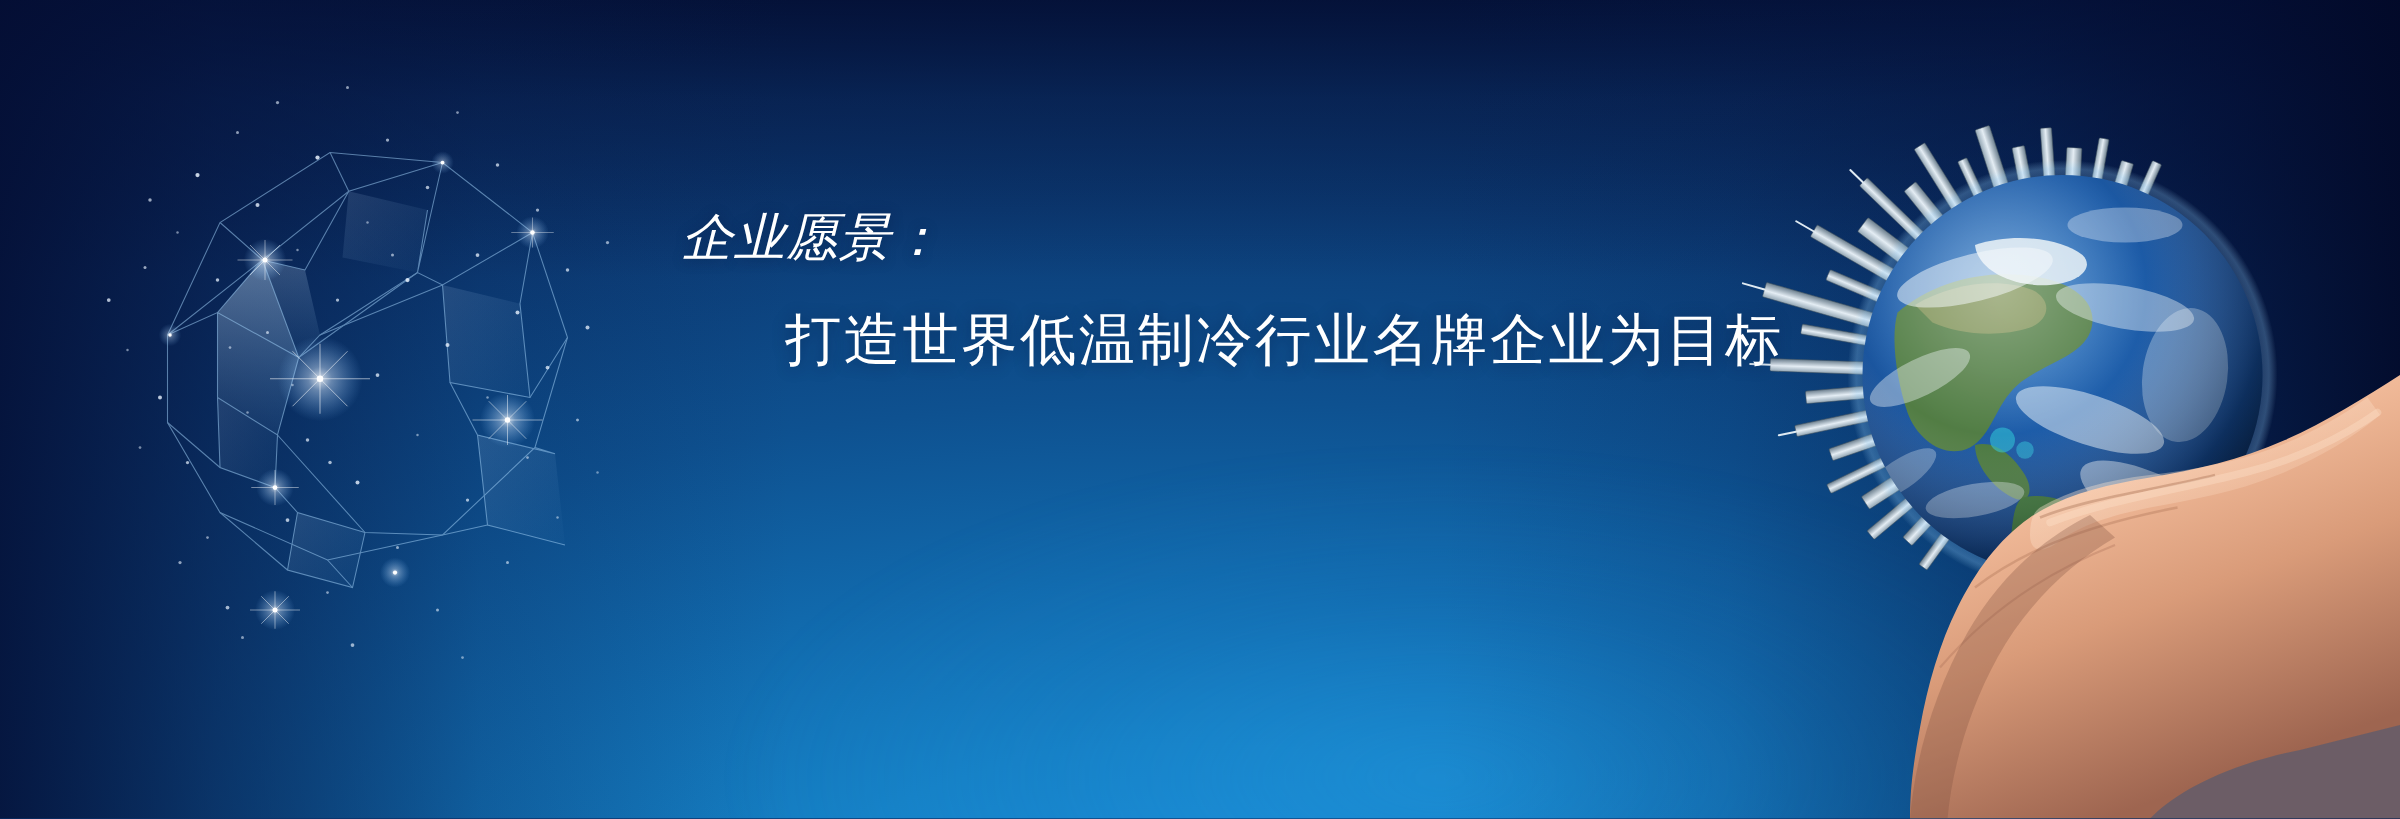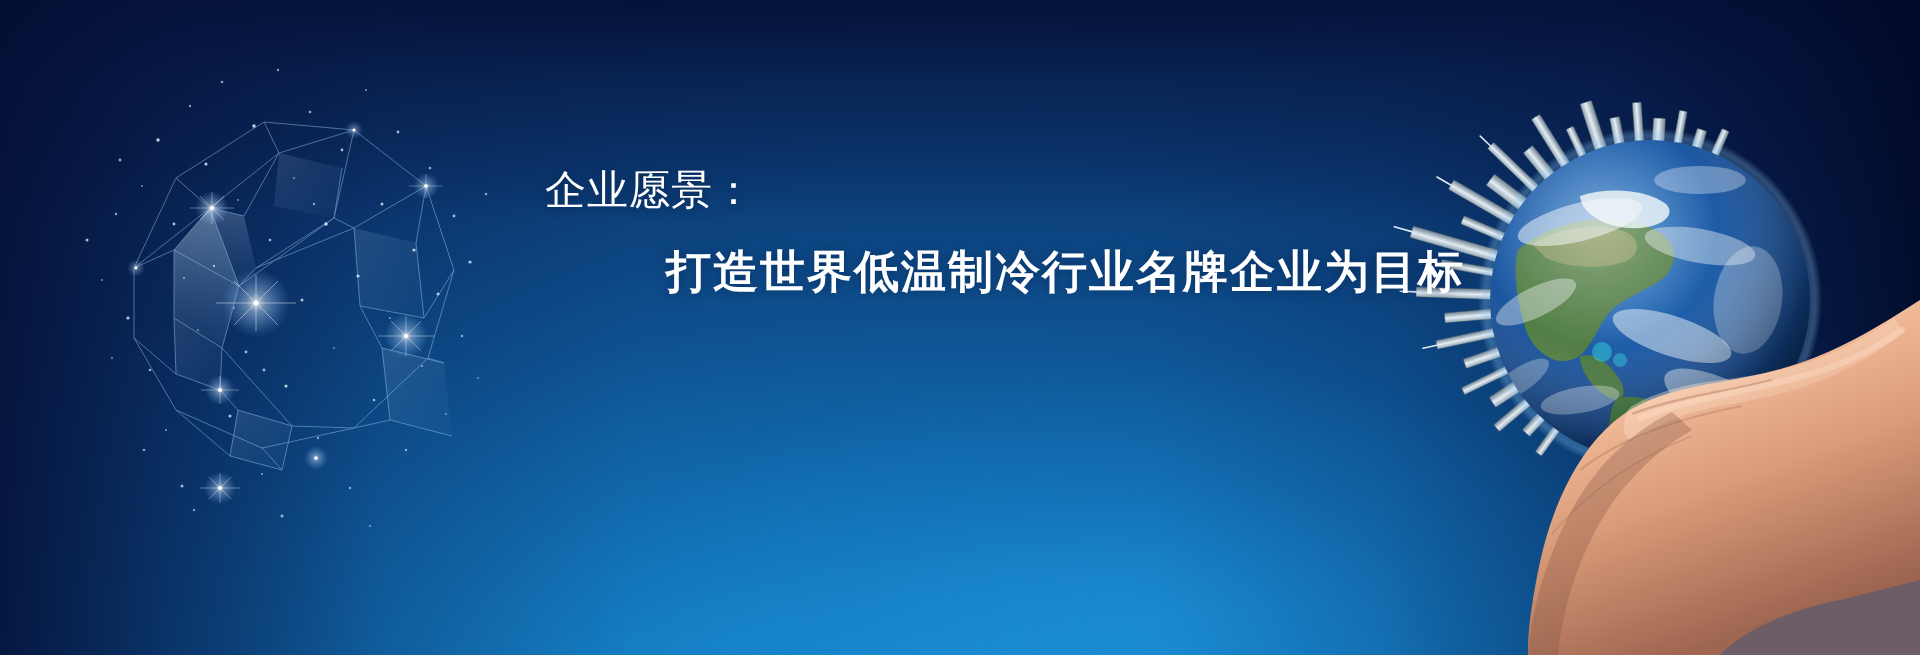--- a/index.html
+++ b/index.html
@@ -46,29 +46,29 @@
 
   
   .copy{position:absolute;left:0;top:0;width:100%;height:100%;}
   .line1{
     position:absolute;left:545px;top:170px;
     font-size:41px;line-height:1;
     color:#ffffff;font-weight:300;
     letter-spacing:1px;
     white-space:nowrap;
     text-shadow:0 1px 10px rgba(0,22,60,.45);
+    font-style:italic;
   }
   .line2{
     position:absolute;left:628px;top:249px;
     font-size:45px;line-height:1;
-    color:#ffffff;font-weight:700;
+    color:#ffffff;font-weight:400;
     letter-spacing:2px;
     white-space:nowrap;
     text-shadow:0 1px 12px rgba(0,22,60,.45);
-    margin-left:38px;
   }
 </style>
 </head>
 <body>
 
 <div class="banner">
 
   <div class="bg-base"></div>
   <div class="bg-glow"></div>
   <div class="bg-vig-top"></div>

